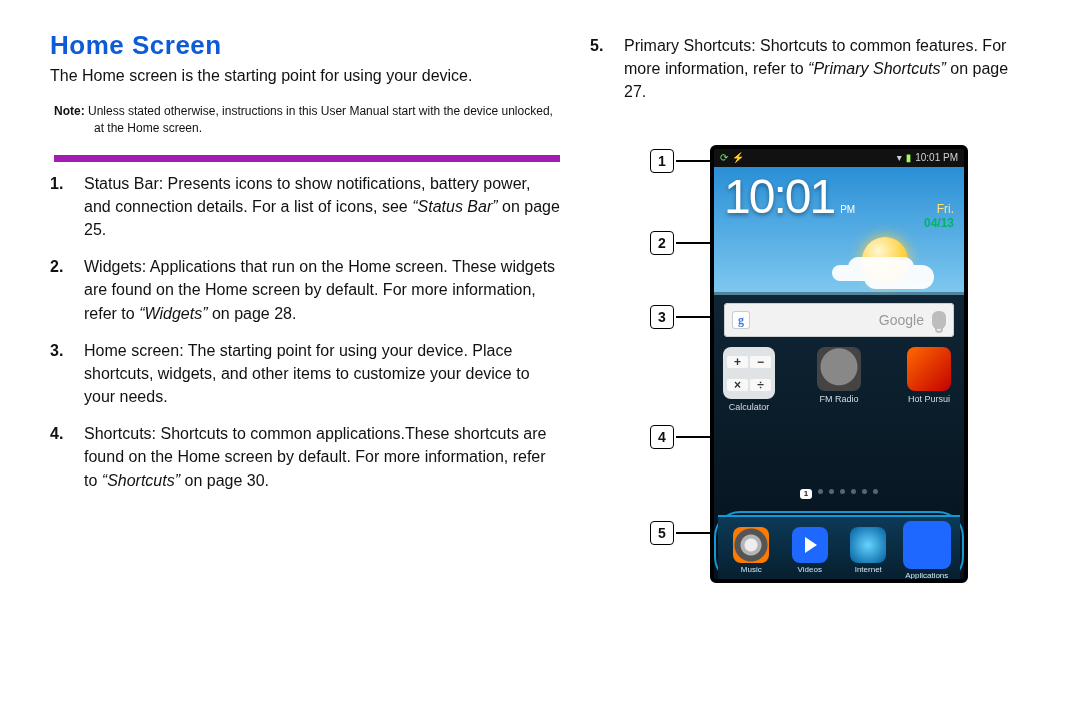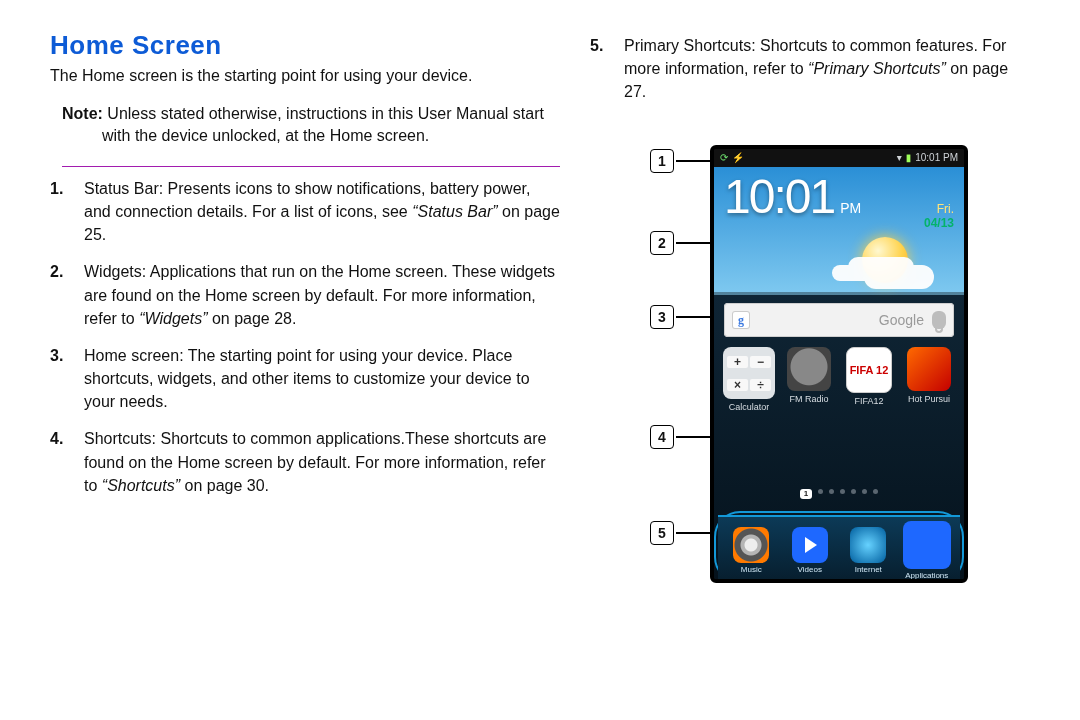--- a/index.html
+++ b/index.html
@@ -25,22 +25,22 @@
   .right-col{flex:1;position:relative;}
 
   h1{
     font-size:26px;font-weight:900;
     color:var(--blue);
     margin:0 0 6px 0;
     letter-spacing:.5px;
   }
   .intro{font-size:16px;margin:4px 0 14px 0;}
   .note{
-    font-size:16px;line-height:1.4;margin:0 0 10px 12px;
-    border-bottom:1px solid #a21caf;
+    font-size:12px;line-height:1.4;margin:0 0 10px 4px;
+    border-bottom:7px solid #a21caf;
     padding:4px 0 18px 0;
     text-indent:-40px;padding-left:40px;
   }
   .note b{font-weight:700;}
 
   ol.nums{
     list-style:none;margin:8px 0 0 0;padding:0 0 0 34px;
     font-size:16px;line-height:1.45;
   }
   ol.nums>li{position:relative;margin:0 0 14px 0;}
@@ -89,21 +89,21 @@
     height:128px;
     background:linear-gradient(var(--sky-top),var(--sky-bot));
     position:relative;color:#fff;
     display:flex;flex-direction:column;
   }
   .clockrow{display:flex;align-items:baseline;padding:6px 10px 0 10px;}
   .bigtime{font:300 48px/1 "Arial Narrow",Arial;letter-spacing:-2px;text-shadow:0 2px 4px rgba(0,0,0,.4);}
   .daydate{margin-left:auto;text-align:right;font-size:12px;}
   .daydate .day{color:#ffe37a;}
   .daydate .date{color:var(--accent);font-weight:700;margin-left:36px;}
-  .ampm{font-size:14px;margin-left:6px;}
+  .ampm{font-size:10px;margin-left:6px;}
   .sun{
     position:absolute;right:56px;bottom:12px;width:46px;height:46px;border-radius:50%;
     background:radial-gradient(circle at 35% 30%, #fff8d0, #ffd24a 55%, #f7a81b);
     box-shadow:0 0 14px rgba(255,210,60,.9);
   }
   .cloud{
     position:absolute;right:30px;bottom:6px;width:70px;height:24px;border-radius:20px;background:#fff;
     box-shadow:-18px -10px 0 -2px #fff, -36px -4px 0 -4px #fff;
     opacity:.95;
   }
@@ -257,24 +257,20 @@
                   <span>×</span>
                   <span>÷</span>
               </div>
               <div class="lbl">Calculator</div>
             </div>
             <div class="app">
               <div class="icn radio"></div>
               <div class="lbl">FM Radio</div>
             </div>
             <div class="app">
-              <div class="icn fifa">FIFA 12</div>
-              <div class="lbl">FIFA12</div>
-            </div>
-            <div class="app">
               <div class="icn hot"></div>
               <div class="lbl">Hot Pursui</div>
             </div>
           </div>
 
           <div class="pager">
             <div class="dot cur">1</div>
             <div class="dot"></div>
             <div class="dot"></div>
             <div class="dot"></div>

